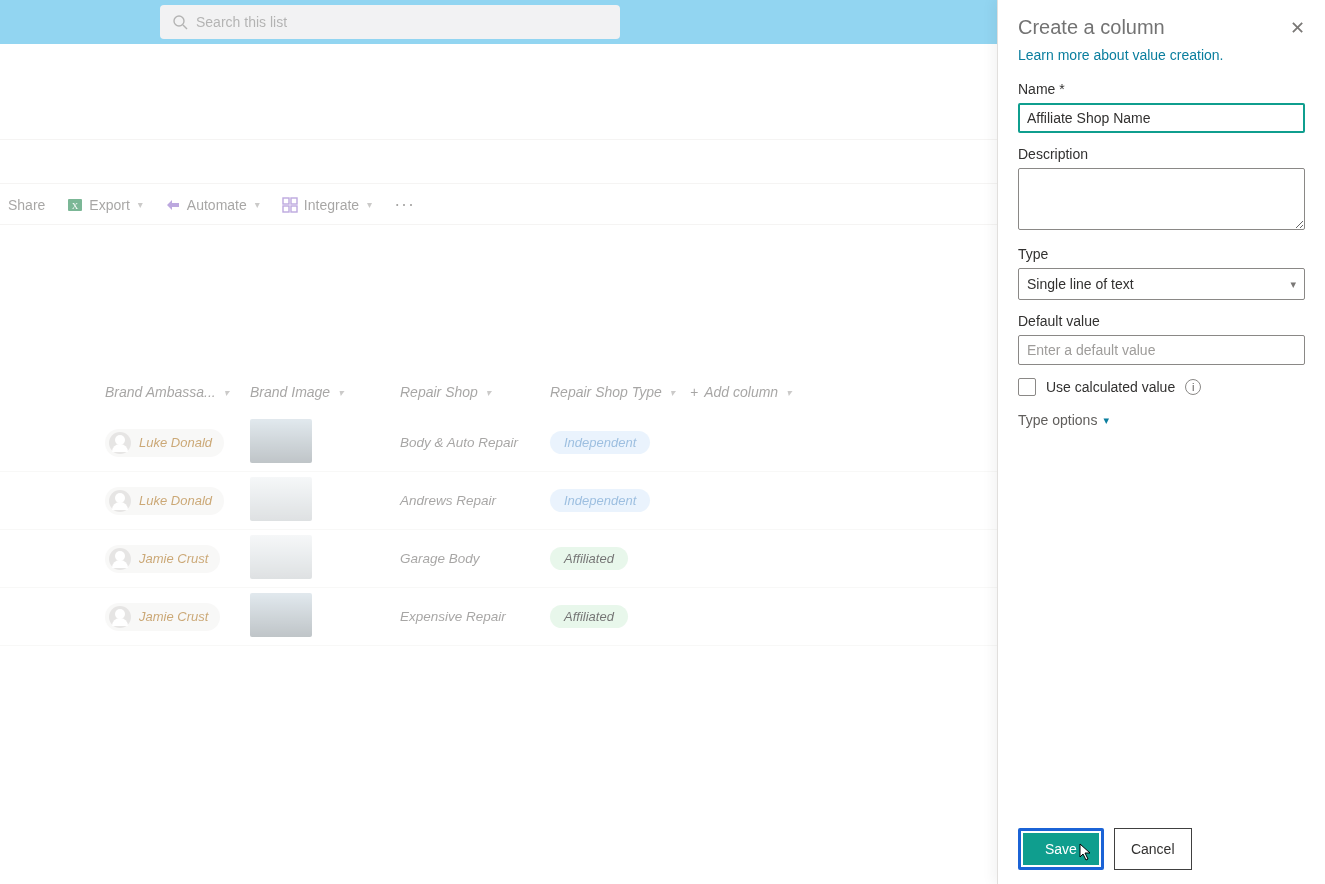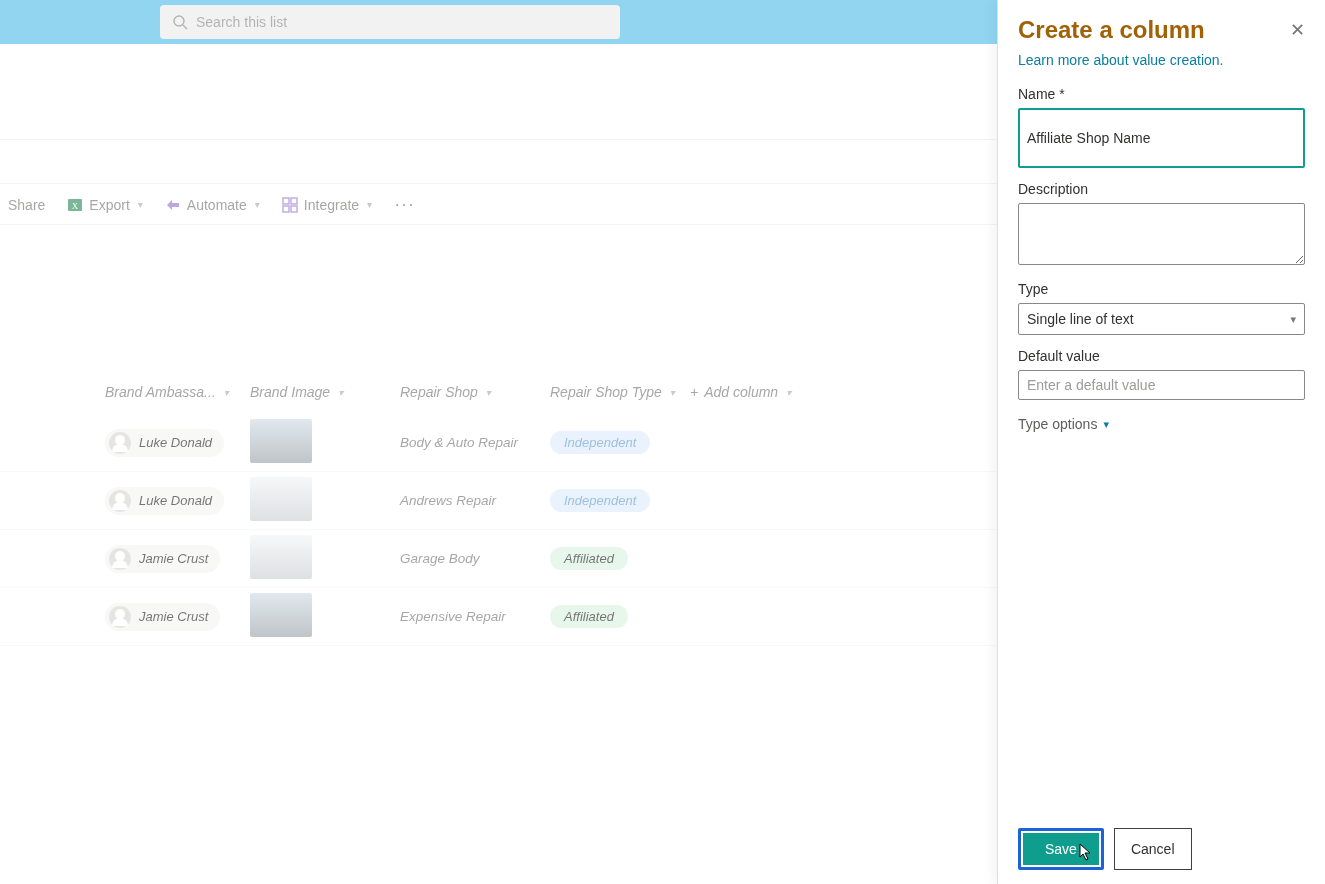--- a/index.html
+++ b/index.html
@@ -74,21 +74,21 @@
   .col-type       { width: 140px; }
   .col-add        { width: 140px; }
   .grid-header { color: #605e5c; font-size: 14px; }
   .grid-header .hdr { display: flex; align-items: center; gap: 6px; }
   .grid-header .chev { font-size: 10px; color: #a19f9d; }
 
   .grid-row { border-bottom: 1px solid #f3f2f1; min-height: 58px; }
   .person-chip {
     display: inline-flex; align-items: center; gap: 8px;
     background: #f3f2f1; border-radius: 16px; padding: 3px 12px 3px 4px;
-    color: #000000; font-size: 13px;
+    color: #a16207; font-size: 13px;
   }
   .avatar-circle {
     width: 22px; height: 22px; border-radius: 50%;
     background: #d2d0ce; display: inline-block;
     position: relative;
   }
   .avatar-circle::before {
     content: ""; position: absolute; width: 10px; height: 10px;
     border-radius: 50%; background: #fff; top: 3px; left: 6px;
   }
@@ -120,38 +120,38 @@
   
   .panel {
     position: absolute; top: 0; right: 0; bottom: 0;
     width: 328px; background: #fff;
     border-left: 1px solid #e1dfdd;
     box-shadow: -4px 0 12px rgba(0,0,0,0.05);
     display: flex; flex-direction: column;
     padding: 16px 20px 14px 20px;
   }
   .panel-header { display:flex; align-items:center; justify-content:space-between; }
-  .panel-title { font-size: 24px; font-weight: 700; color: #a16207; }
+  .panel-title { font-size: 20px; font-weight: 400; color: #737373; }
   .panel-close { color: #7a7876; font-size: 18px; cursor: pointer; }
   .panel-link { color: #0a7e9e; font-size: 14px; margin-top: 8px; cursor: pointer; }
 
   .panel-body { margin-top: 18px; flex:1; overflow:auto; }
   .field { margin-bottom: 13px; }
   .field-label { color: #323130; font-size: 14px; margin-bottom: 6px; display:block; }
   .text-input, .text-area, .select-input {
     width: 100%;
     border: 1px solid #8a8886;
     border-radius: 2px;
     padding: 6px 8px;
     font-size: 14px;
     font-family: inherit;
     color: #323130;
     background:#fff;
   }
-  .text-input.focused { border: 2px solid #0f9e8e; padding:20px 7px; }
+  .text-input.focused { border: 2px solid #0f9e8e; padding:5px 7px; }
   .text-area { height: 62px; resize: vertical; }
   .select-input { display:flex; align-items:center; justify-content:space-between; height:32px; color:#605e5c; }
   .select-input .val { color:#323130; }
   .select-input .cv { color:#7a7876; font-size:11px; }
   .placeholder-input::placeholder{ color:#9e9c9a; }
 
   .checkbox-row { display:flex; align-items:center; gap:10px; margin-top:4px; }
   .chk {
     width:18px; height:18px; border:1px solid #8a8886; border-radius:2px;
     display:inline-block; background:#fff;
@@ -342,20 +342,25 @@
         <span class="val">Single line of text</span>
         <span class="cv">▾</span>
       </div>
     </div>
 
     <div class="field">
       <label class="field-label">Default value</label>
       <input class="text-input placeholder-input" type="text" placeholder="Enter a default value" style="">
     </div>
 
+    <div class="checkbox-row">
+      <span class="chk"></span>
+      <span>Use calculated value</span>
+      <span class="info-icon">i</span>
+    </div>
 
     <div class="more-opts">
       <span>Type options</span>
       <span class="cv">▾</span>
     </div>
   </div>
 
   <div class="panel-footer">
     <span class="save-wrap">
       <button class="btn-save">

